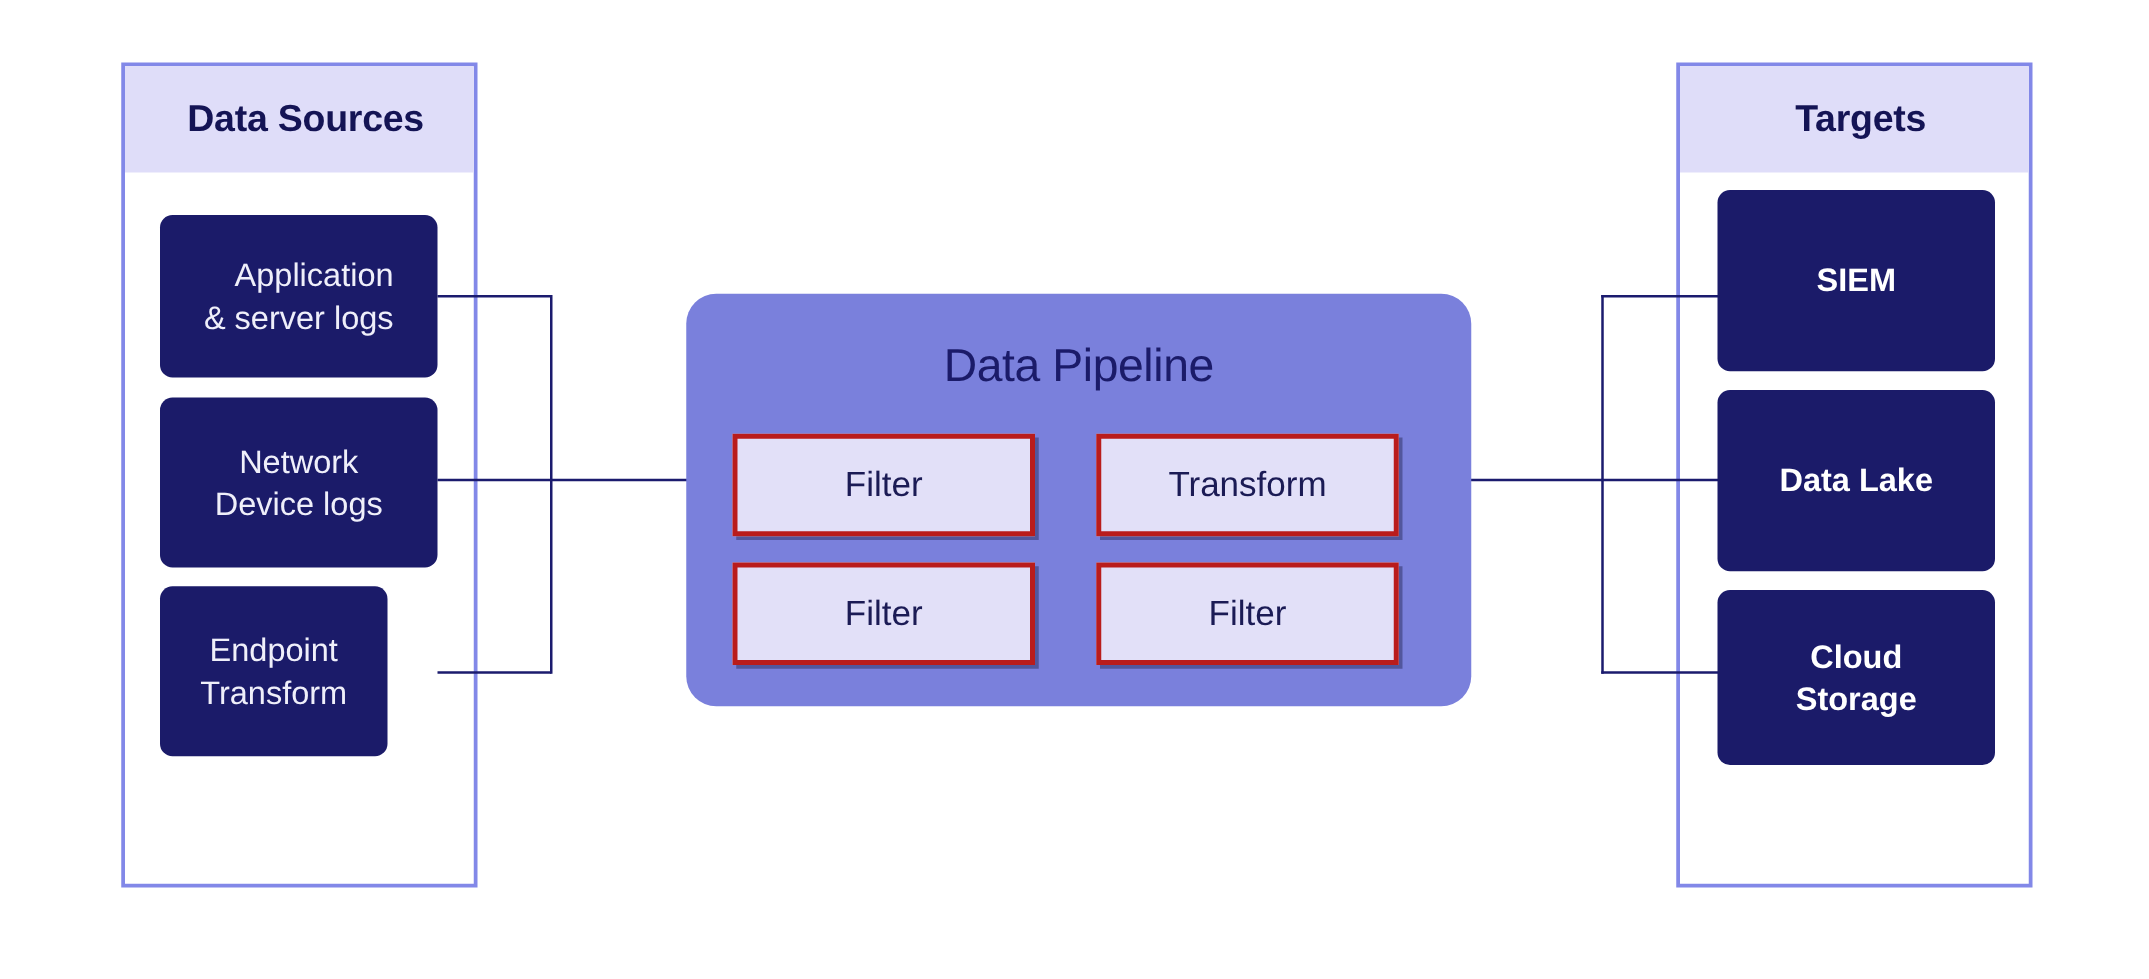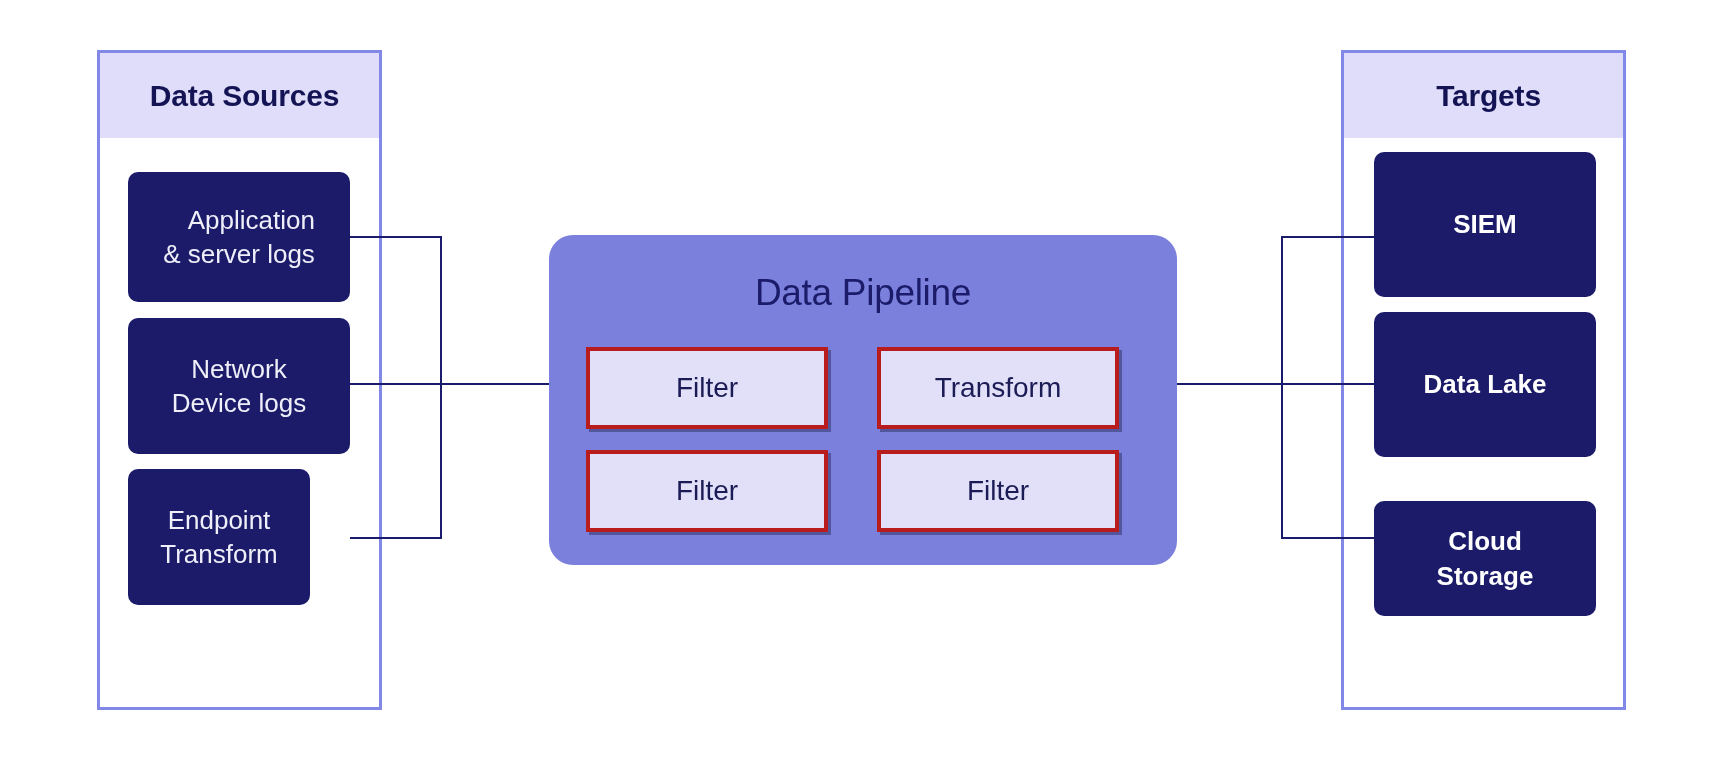--- a/index.html
+++ b/index.html
@@ -84,21 +84,21 @@
   }
 
   
   #src-0 { left: 128px; top: 172px;  width: 222px; height: 130px; text-align: right; }
   #src-1 { left: 128px; top: 318px;  width: 222px; height: 136px; }
   #src-2 { left: 128px; top: 469px;  width: 182px; height: 136px; }
 
   
   #tgt-0 { left: 1374px; top: 152px; width: 222px; height: 145px; align-items: center; }
   #tgt-1 { left: 1374px; top: 312px; width: 222px; height: 145px; }
-  #tgt-2 { left: 1374px; top: 472px; width: 222px; height: 115px; margin-top: 29px; }
+  #tgt-2 { left: 1374px; top: 472px; width: 222px; height: 140px; }
 
   
   #pipeline {
     position: absolute;
     left: 549px;
     top: 235px;
     width: 628px;
     height: 330px;
     background: #7A80DC;
     border-radius: 24px;

